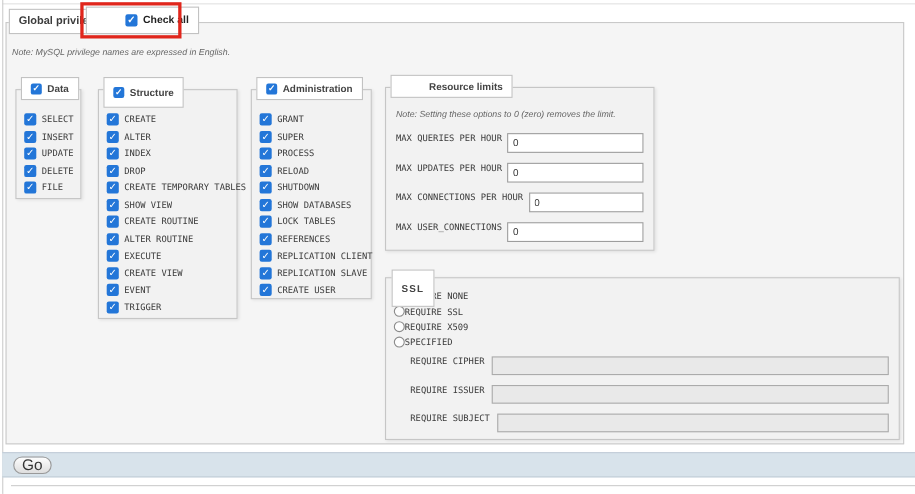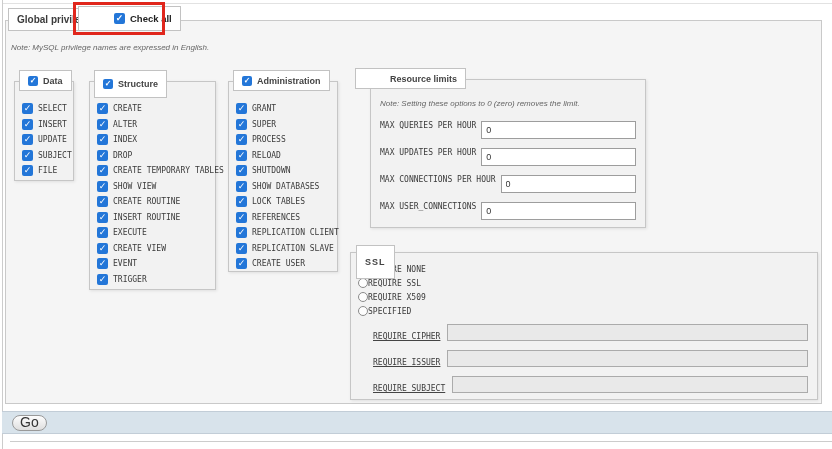--- a/index.html
+++ b/index.html
@@ -21,21 +21,21 @@
   .checkall-box{left:78px;top:6px;height:25px;font-size:9.5px;color:#222;padding-left:35px;}
   .red-annotation{position:absolute;left:73px;top:2px;width:92px;height:33px;border:3px solid var(--annotation-red);pointer-events:none;z-index:5;}
   .note-text{position:absolute;font-size:8px;font-style:italic;color:#666;}
   .main-note{left:11px;top:43px;}
 
   
   .sub-fs{position:absolute;background:#f2f2f2;border:1px solid #c6c6c6;box-shadow:1px 1px 3px rgba(0,0,0,.09);}
   .fs-data{left:14px;top:81px;width:60px;height:100px;}
   .fs-structure{left:89px;top:81px;width:127px;height:209px;}
   .fs-admin{left:228px;top:81px;width:110px;height:191px;}
-  .fs-resource{left:350px;top:79px;width:276px;height:149px;margin-left:20px;}
+  .fs-resource{left:350px;top:79px;width:245px;height:149px;}
   .fs-ssl{left:350px;top:252px;width:468px;height:148px;}
   .legend-data{left:19px;top:70px;height:21px;font-size:9px;}
   .legend-structure{left:94px;top:70px;height:28px;font-size:9px;}
   .legend-admin{left:233px;top:70px;height:21px;font-size:9px;}
   .legend-resource{left:355px;top:68px;height:21px;font-size:9px;padding-left:34px;}
   .legend-ssl{left:356px;top:245px;height:34px;font-size:9px;letter-spacing:1px;}
 
   
   .cb{display:inline-block;flex:0 0 auto;width:11px;height:11px;background:var(--checkbox-blue);border-radius:2px;color:#fff;font-size:9px;line-height:11px;text-align:center;}
   .cb::after{content:"\2713";}
@@ -50,21 +50,21 @@
   .res-row{display:flex;align-items:flex-start;margin-bottom:9px;}
   .res-row .mono{margin-right:5px;}
   .res-row input{flex:1;height:18px;background:#fff;border:1px solid #9d9d9d;font-family:"Liberation Sans",sans-serif;font-size:9px;color:#333;padding:0 4px;min-width:0;}
 
   
   .ssl-body{padding:11px 9px 8px 7px;}
   .ssl-option{display:flex;align-items:center;gap:0;height:10px;margin-bottom:4px;}
   .radio{display:inline-block;flex:0 0 auto;width:10px;height:10px;border-radius:50%;border:1px solid #8a8a8a;background:#fdfdfd;}
   .ssl-option.selected .radio{border:1.5px solid var(--checkbox-blue);background:radial-gradient(circle,var(--checkbox-blue) 0 2.2px,#fff 2.6px);}
   .ssl-fields{margin-top:8px;padding-left:15px;}
-  .ssl-row{display:flex;align-items:flex-end;margin-bottom:9px;text-decoration:underline;}
+  .ssl-row{display:flex;align-items:flex-start;margin-bottom:9px;}
   .ssl-row .mono{margin-right:7px;}
   .ssl-row input{flex:1;height:17px;background:#e9e9e9;border:1px solid #ababab;font-size:9px;padding:0 4px;min-width:0;}
 
   
   .footer-bar{position:absolute;left:2px;right:0;top:411px;height:23px;background:var(--footer-bg);border-top:1px solid #c2cdd7;border-bottom:1px solid #c2cdd7;display:flex;align-items:center;padding-left:10px;}
   .go-btn{min-width:26px;height:16px;border-radius:8px;border:1px solid #999;background:linear-gradient(#fdfdfd,#dedede);font-family:"Liberation Sans",sans-serif;font-size:14px;color:#333;padding:0 7px;line-height:13px;cursor:pointer;}
   .bottom-line{position:absolute;left:10px;right:0;top:441px;height:1px;background:#ccc;}
 </style>
 </head>
 <body>
@@ -100,21 +100,21 @@
           <span class="mono">INSERT</span>
         </div>
 
         <div class="priv-row">
           <span class="cb"></span>
           <span class="mono">UPDATE</span>
         </div>
 
         <div class="priv-row">
           <span class="cb"></span>
-          <span class="mono">SUBJECT</span>
+          <span class="mono">DELETE</span>
         </div>
 
         <div class="priv-row">
           <span class="cb"></span>
           <span class="mono">FILE</span>
         </div>
       </div>
   </div>
   <div class="legend-box legend-data">
     <span class="cb small"></span>
@@ -154,21 +154,21 @@
           <span class="mono">SHOW VIEW</span>
         </div>
 
         <div class="priv-row">
           <span class="cb"></span>
           <span class="mono">CREATE ROUTINE</span>
         </div>
 
         <div class="priv-row">
           <span class="cb"></span>
-          <span class="mono">INSERT ROUTINE</span>
+          <span class="mono">ALTER ROUTINE</span>
         </div>
 
         <div class="priv-row">
           <span class="cb"></span>
           <span class="mono">EXECUTE</span>
         </div>
 
         <div class="priv-row">
           <span class="cb"></span>
           <span class="mono">CREATE VIEW</span>

